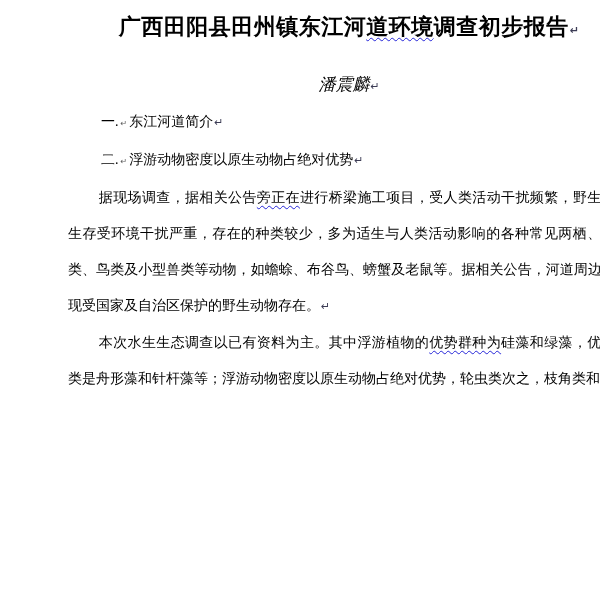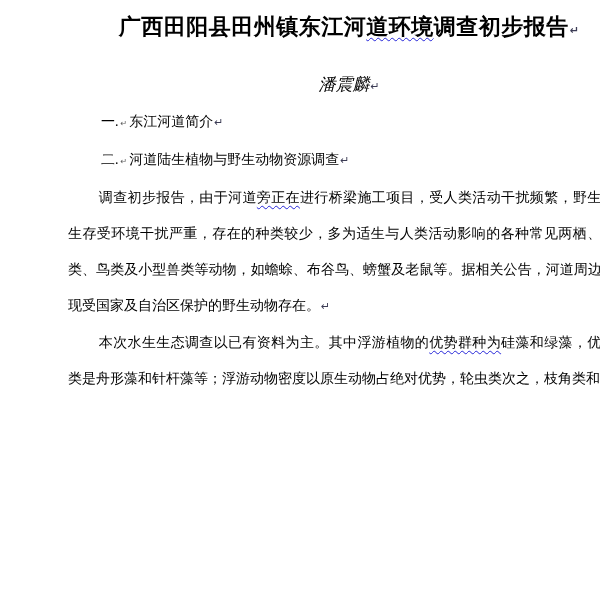--- a/index.html
+++ b/index.html
@@ -55,23 +55,23 @@
 
     <div class="title"><span class="m-text">广西田阳县田州镇东江河</span><span class="m-wavy-blue">道环境</span><span class="m-text">调查初步报告</span><span class="m-pilcrow">↵</span></div>
 
     <div class="author"><span class="m-text">潘震麟</span><span class="m-pilcrow">↵</span></div>
 
     <div class="body">
 
       <div class="heading"><span class="m-text">一.</span><span class="m-space">↵</span><span class="m-text">东江河道简介</span><span class="m-pilcrow">↵</span></div>
 
 
-      <div class="heading"><span class="m-text">二.</span><span class="m-space">↵</span><span class="m-text">河道陆生植物与野生动物资源调查</span><span class="m-pilcrow">↵</span></div>
+      <div class="heading"><span class="m-text">二.</span><span class="m-space">↵</span><span class="m-text">浮游动物密度以原生动物占绝对优势</span><span class="m-pilcrow">↵</span></div>
 
 
-      <p class="para"><span class="m-text">调查初步报告，由于河道</span><span class="m-wavy-blue">旁正在</span><span class="m-text">进行桥梁施工项目，受人类活动干扰频繁，野生动物生存受环境干扰严重，存在的种类较少，多为适生与人类活动影响的各种常见两栖、爬行类、鸟类及小型兽类等动物，如蟾蜍、布谷鸟、螃蟹及老鼠等。据相关公告，河道周边未发现受国家及自治区保护的野生动物存在。</span><span class="m-pilcrow">↵</span></p>
+      <p class="para"><span class="m-text">据现场调查，据相关公告</span><span class="m-wavy-blue">旁正在</span><span class="m-text">进行桥梁施工项目，受人类活动干扰频繁，野生动物生存受环境干扰严重，存在的种类较少，多为适生与人类活动影响的各种常见两栖、爬行类、鸟类及小型兽类等动物，如蟾蜍、布谷鸟、螃蟹及老鼠等。据相关公告，河道周边未发现受国家及自治区保护的野生动物存在。</span><span class="m-pilcrow">↵</span></p>
 
 
       <p class="para"><span class="m-text">本次水生生态调查以已有资料为主。其中浮游植物的</span><span class="m-wavy-blue">优势群种为</span><span class="m-text">硅藻和绿藻，优势种类是舟形藻和针杆藻等；浮游动物密度以原生动物占绝对优势，轮虫类次之，枝角类和</span></p>
 
     </div>
   </div>
 </div>
 
 </body></html>

